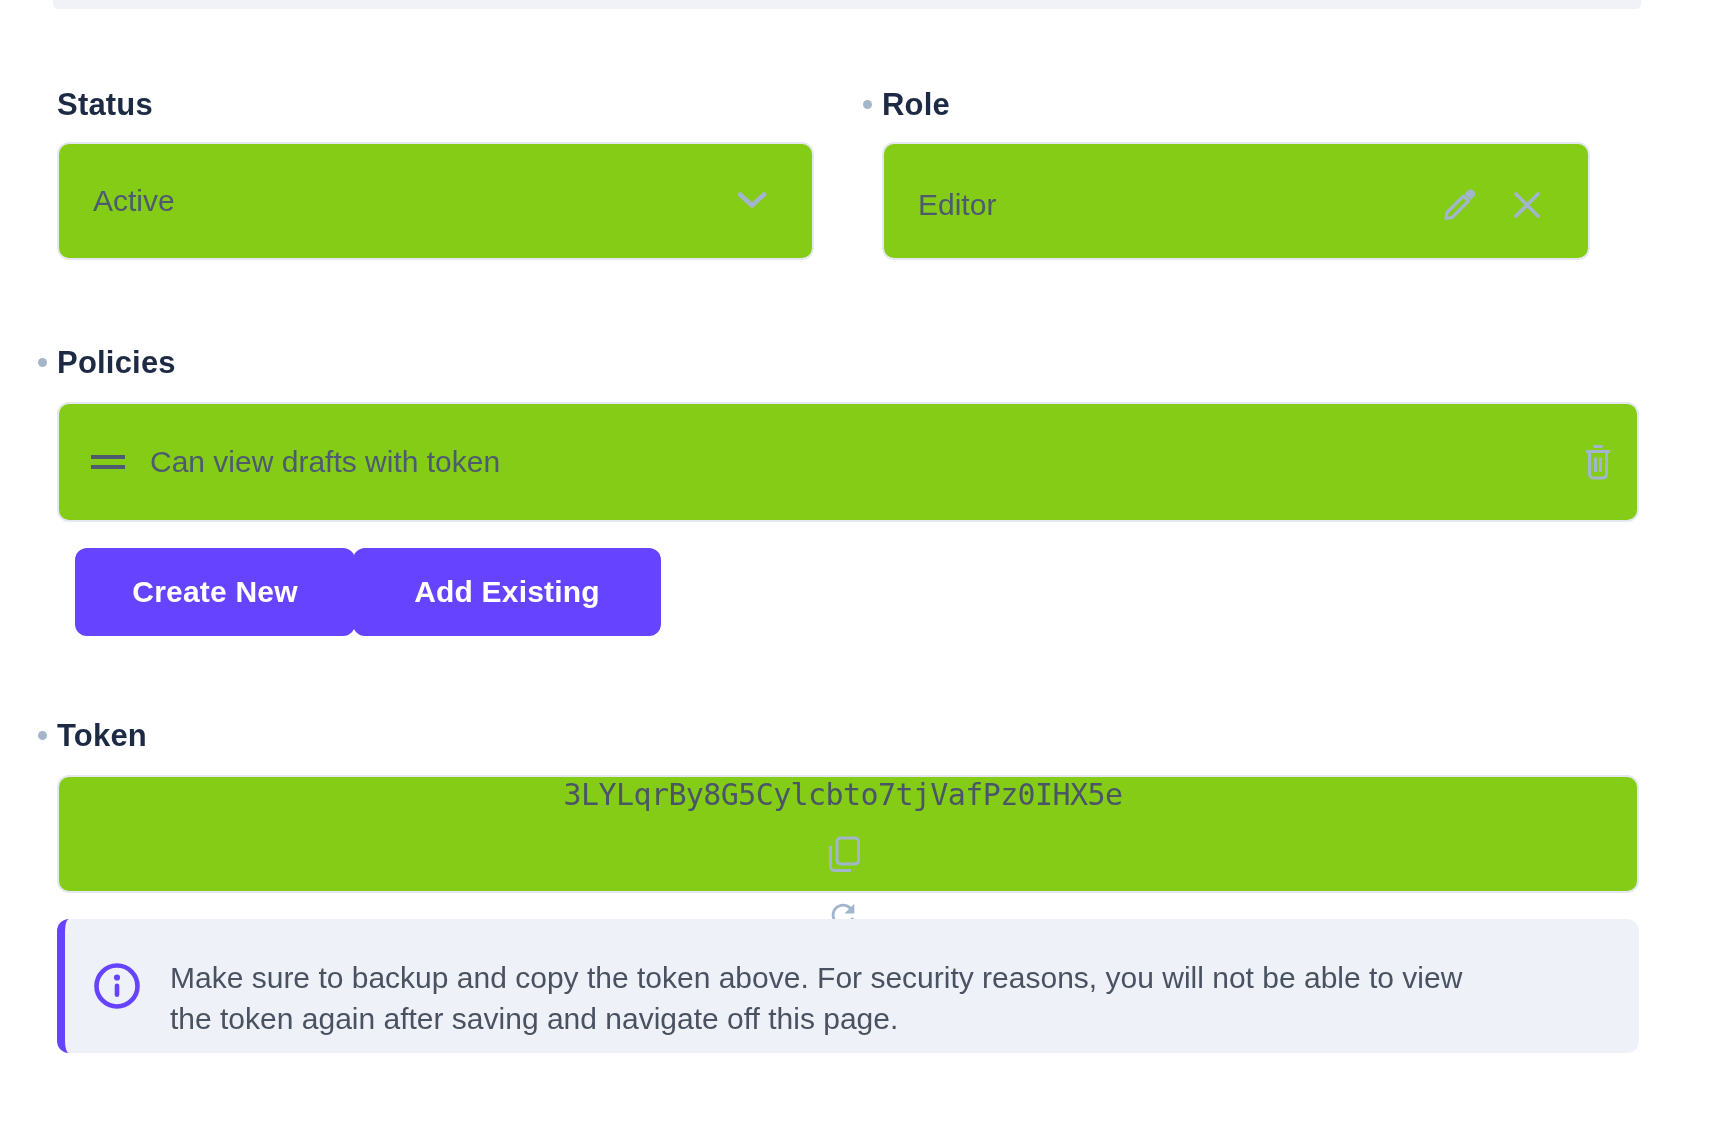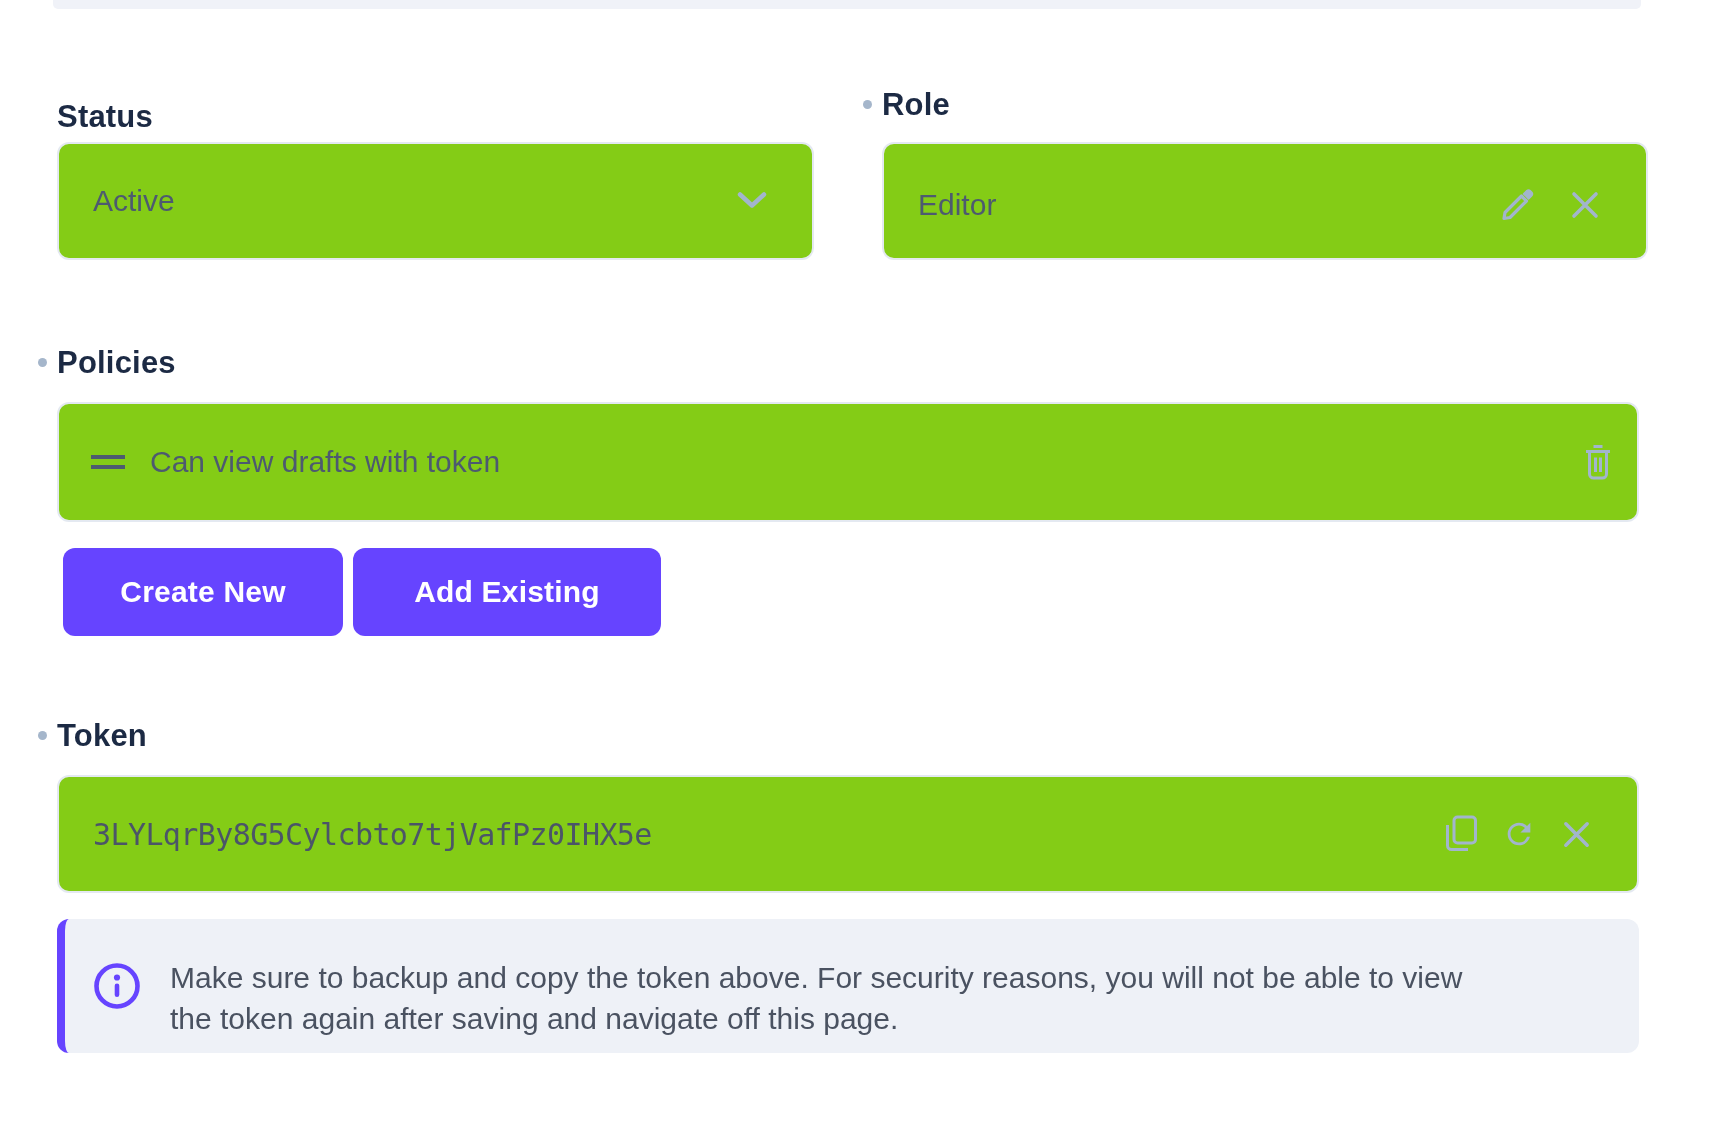--- a/index.html
+++ b/index.html
@@ -24,46 +24,46 @@
   }
 
   .input-box {
     position:absolute; display:flex; align-items:center;
     background:#84cc16; border:2px solid #E4E9F1; border-radius:12px;
     font-size:30px; color:#4D5A70;
   }
   .input-box .value { flex:1 1 auto; min-width:0; }
 
   #status-select { left:57px; top:142px; width:757px; height:118px; padding:0 44px 0 34px; cursor:pointer; }
-  #role-input    { left:882px; top:142px; width:766px; height:118px; padding:8px 44px 0 34px; gap:32px; }
+  #role-input    { left:882px; top:142px; width:708px; height:118px; padding:8px 44px 0 34px; gap:32px; }
   #policy-row    { left:57px; top:402px; width:1582px; height:120px; padding:0 22px 0 31px; gap:24px; cursor:pointer; }
-  #token-field   { left:57px; top:775px; width:1582px; height:118px; padding:0 44px 0 34px; gap:24px; }
+  #token-field   { left:57px; top:775px; width:1582px; height:118px; padding:0 44px 0 34px; gap:24px;flex-direction:column; }
 
-  #status-label   { left:57px;  top:100px; }
+  #status-label   { left:57px;  top:88px; }
   #role-label     { left:882px; top:88px; }
   #policies-label { left:57px;  top:346px; }
   #token-label    { left:57px;  top:719px; }
 
   .icon-btn {
     background:none; border:none; padding:0; display:flex; align-items:center;
     justify-content:center; cursor:pointer; flex:0 0 auto;
   }
   .icon { display:block; flex:0 0 auto; }
 
   .token-mono {
     font-family:"DejaVu Sans Mono","Liberation Mono",monospace;
     font-size:30px; color:#4B5568; letter-spacing:-0.6px;
   }
 
   .btn {
     position:absolute; top:548px; height:88px; border:none; border-radius:12px;
     background:#6644FF; color:#ffffff; font-size:30px; font-weight:700;
     font-family:inherit; cursor:pointer; letter-spacing:0.2px;
   }
-  #create-new-btn   { left:63px;  width:280px; }
+  #create-new-btn   { left:75px;  width:280px; }
   #add-existing-btn { left:353px; width:308px; }
 
   .notice {
     position:absolute; left:57px; top:919px; width:1582px; height:134px;
     background:#EEF1F7; border-left:8px solid #6644FF; border-radius:12px;
   }
   .notice-icon { position:absolute; left:28px; top:43px; }
   .notice-text {
     position:absolute; left:105px; top:38px; width:1320px;
     font-size:30px; line-height:41px; color:#4A5261;

